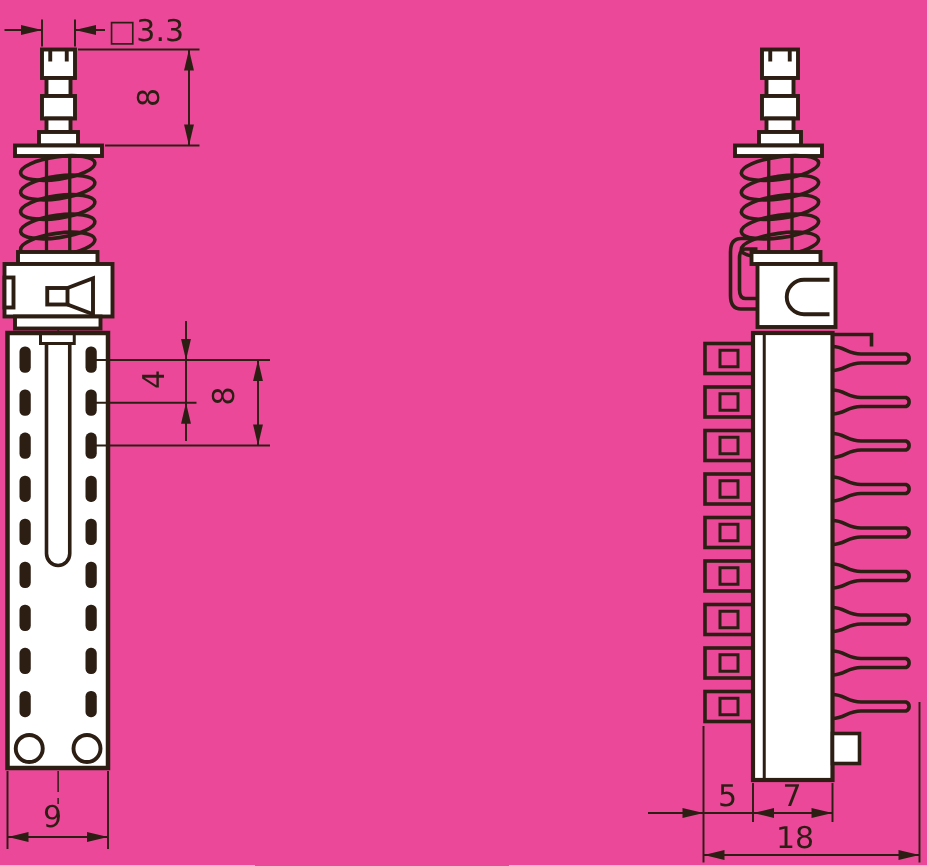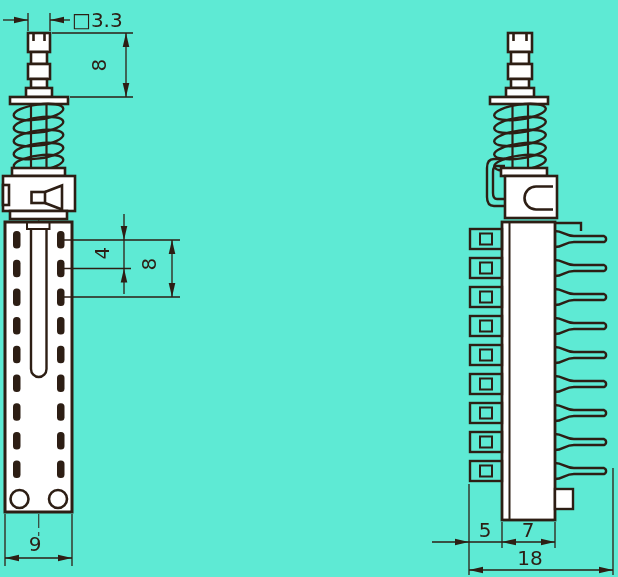--- a/index.html
+++ b/index.html
@@ -1,19 +1,19 @@
 <!DOCTYPE html>
 <html><head>
 <meta charset="utf-8">
 <style>
   html,body{margin:0;padding:0;background:#ffffff;}
   .canvas{
     position:relative;
     width:618px;height:577px;
-    background:#5eead4;
+    background:#ec4899;
     font-family:"DejaVu Sans","Liberation Sans",sans-serif;
     overflow:hidden;
   }
   svg{display:block;}
   text{
     font-family:"DejaVu Sans","Liberation Sans",sans-serif;
     font-size:20px;
     fill:#2d1e14;
   }
 </style>

